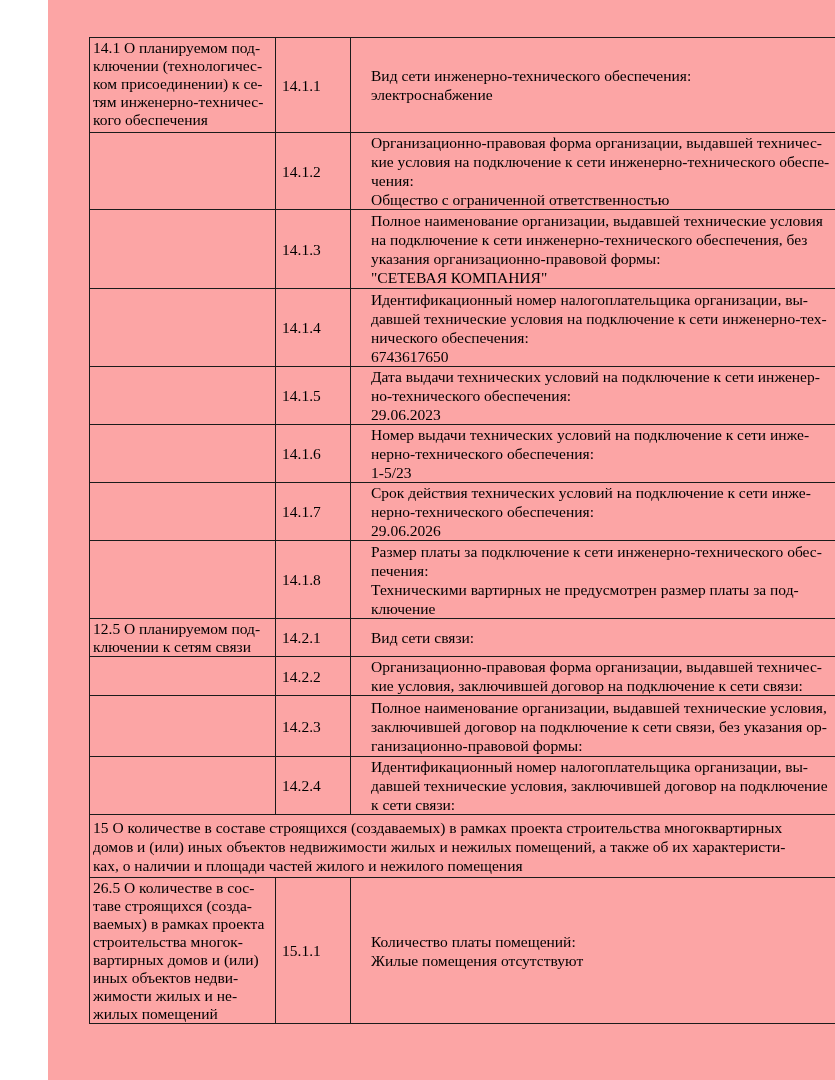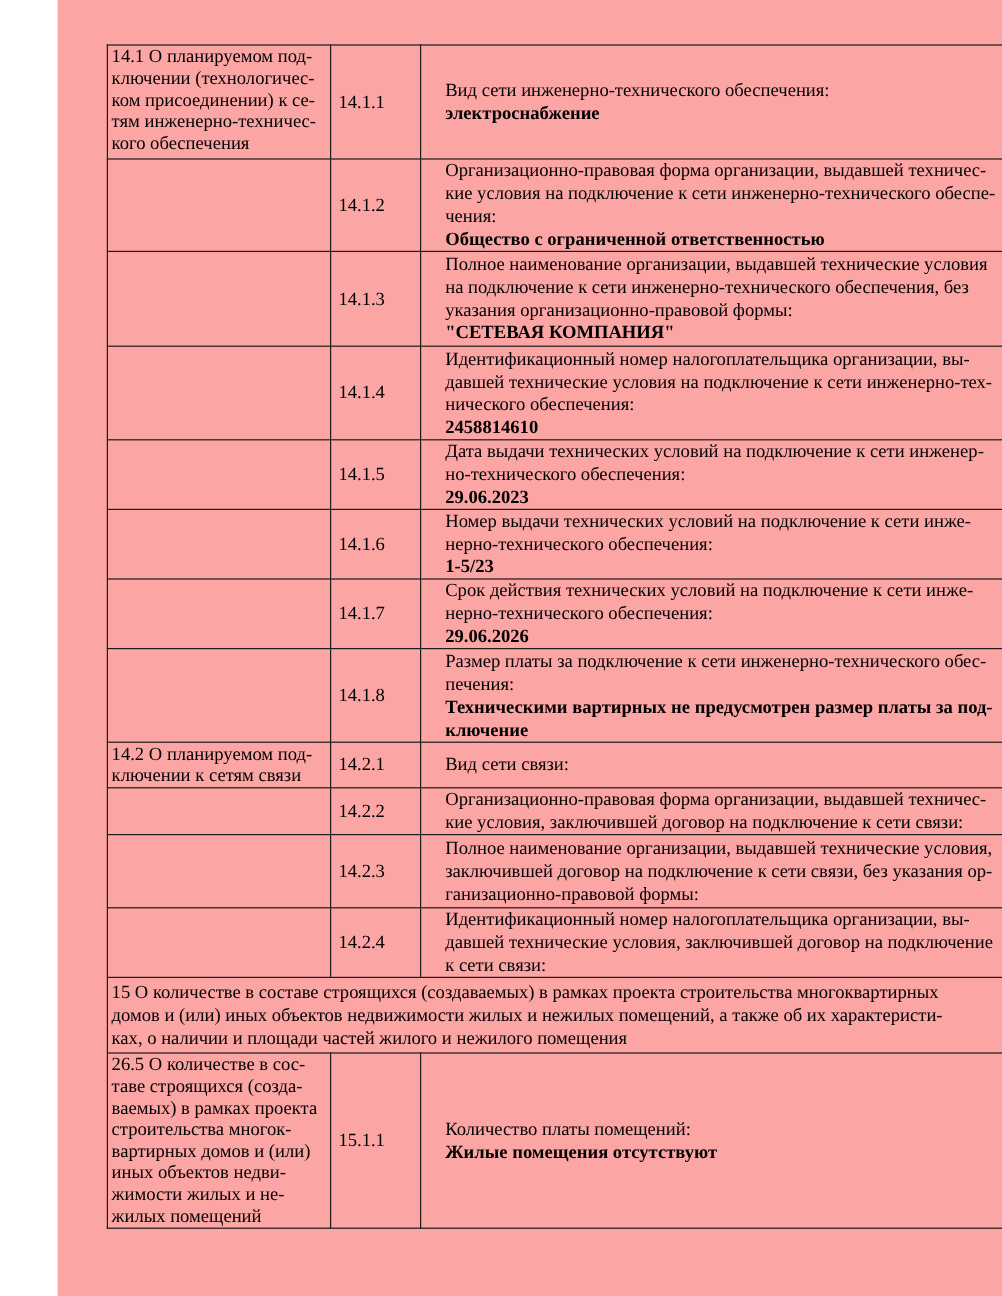--- a/index.html
+++ b/index.html
@@ -45,21 +45,21 @@
   td.cnt {
     vertical-align: middle;
     padding: 0 3px 0 20px;
   }
   td.secrow {
     vertical-align: middle;
     padding: 1px 3px 1px 3px;
     white-space: pre-line;
   }
   .lbl { white-space: pre-line; }
-  .val { white-space: pre-line; font-weight: bold; }
+  .val { white-space: pre-line; font-weight: normal; }
 </style>
 </head>
 <body>
 
 <div class="page">
   <table class="decl">
     <colgroup>
         <col class="c1">
         <col class="c2">
         <col class="c3">
@@ -97,21 +97,21 @@
           <div class="val">"СЕТЕВАЯ КОМПАНИЯ"</div>
         </td>
       </tr>
       <tr style="height:78px">
         <td class="sec"></td>
         <td class="num">14.1.4</td>
         <td class="cnt">
           <div class="lbl">Идентификационный номер налогоплательщика организации, вы-
 давшей технические условия на подключение к сети инженерно-тех-
 нического обеспечения:</div>
-          <div class="val">2458814610</div>
+          <div class="val">6743617650</div>
         </td>
       </tr>
       <tr style="height:57px">
         <td class="sec"></td>
         <td class="num">14.1.5</td>
         <td class="cnt">
           <div class="lbl">Дата выдачи технических условий на подключение к сети инженер-
 но-технического обеспечения:</div>
           <div class="val">29.06.2023</div>
         </td>
@@ -138,21 +138,21 @@
         <td class="sec"></td>
         <td class="num">14.1.8</td>
         <td class="cnt">
           <div class="lbl">Размер платы за подключение к сети инженерно-технического обес-
 печения:</div>
           <div class="val">Техническими вартирных не предусмотрен размер платы за под-
 ключение</div>
         </td>
       </tr>
       <tr style="height:37px">
-        <td class="sec">14.2 О планируемом под-
+        <td class="sec">12.5 О планируемом под-
 ключении к сетям связи</td>
         <td class="num">14.2.1</td>
         <td class="cnt">
           <div class="lbl">Вид сети связи:</div>
           <div class="val"></div>
         </td>
       </tr>
       <tr style="height:26px">
         <td class="sec"></td>
         <td class="num">14.2.2</td>

